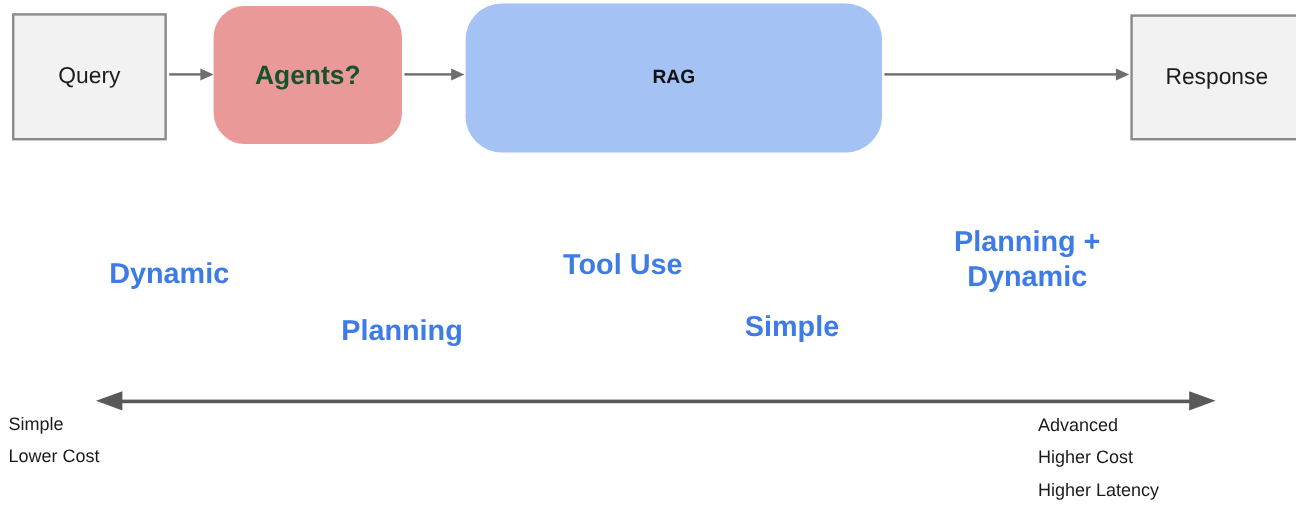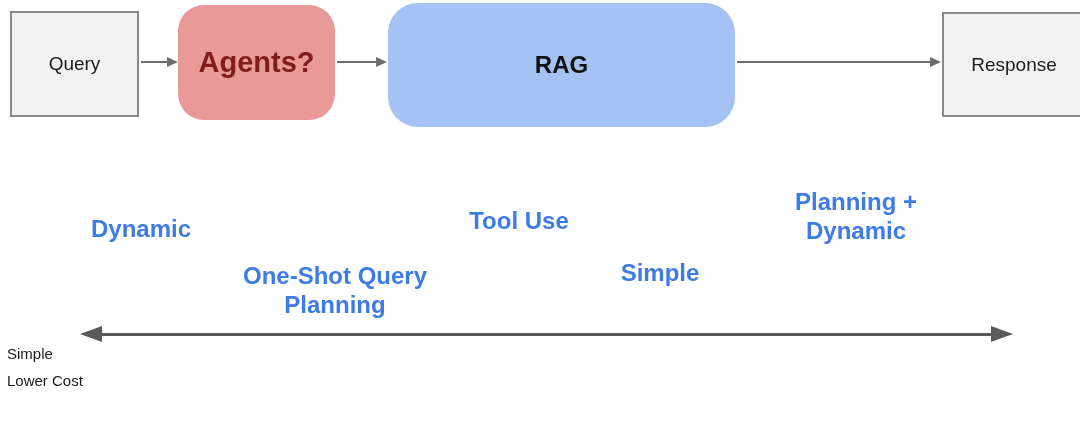--- a/index.html
+++ b/index.html
@@ -9,24 +9,24 @@
   }
   
   .box{
     position:absolute;display:flex;align-items:center;justify-content:center;
     box-sizing:border-box;text-align:center;
   }
   .box.plain{
     background:#f2f2f2;border:2px solid #8a8a8a;font-size:19px;color:#1c1c1c;
   }
   .box.red{
-    background:#ea9999;border-radius:26px;font-size:29px;font-weight:bold;color:#7f1d1d;
+    background:#ea9999;border-radius:26px;font-size:22px;font-weight:bold;color:#14532d;
   }
   .box.blue{
-    background:#a4c2f4;border-radius:30px;font-size:24px;font-weight:bold;color:#111;
+    background:#a4c2f4;border-radius:30px;font-size:16px;font-weight:bold;color:#111;
   }
   
   .flow-arrow{position:absolute;height:12px;}
   .flow-arrow .shaft{
     position:absolute;left:0;top:5px;height:2px;background:#6e6e6e;
   }
   .flow-arrow .head{
     position:absolute;right:0;top:1px;width:0;height:0;
     border-top:5px solid transparent;border-bottom:5px solid transparent;
     border-left:11px solid #6e6e6e;
@@ -91,21 +91,20 @@
 
   <div class="box plain" style="left:942px;top:12px;width:144px;height:105px">
     <span>Response</span>
   </div>
 
   <div class="tech" style="left:141px;top:214px">
     <div>Dynamic</div>
   </div>
 
   <div class="tech" style="left:335px;top:261px">
-    <div>One-Shot Query</div>
     <div>Planning</div>
   </div>
 
   <div class="tech" style="left:519px;top:206px">
     <div>Tool Use</div>
   </div>
 
   <div class="tech" style="left:660px;top:258px">
     <div>Simple</div>
   </div>
@@ -119,14 +118,19 @@
     <div class="head-left"></div>
     <div class="shaft"></div>
     <div class="head-right"></div>
   </div>
 
   <div class="endpoint" style="left:7px;top:340px">
     <div>Simple</div>
     <div>Lower Cost</div>
   </div>
 
+  <div class="endpoint" style="left:865px;top:341px">
+    <div>Advanced</div>
+    <div>Higher Cost</div>
+    <div>Higher Latency</div>
+  </div>
 
 </div>
 
 </body></html>

